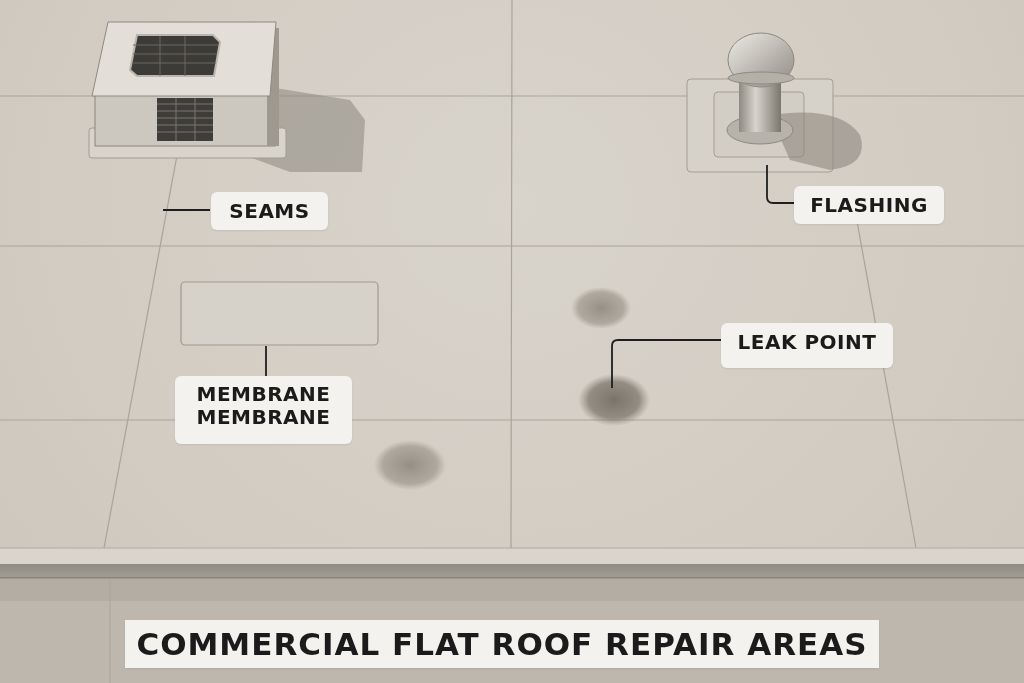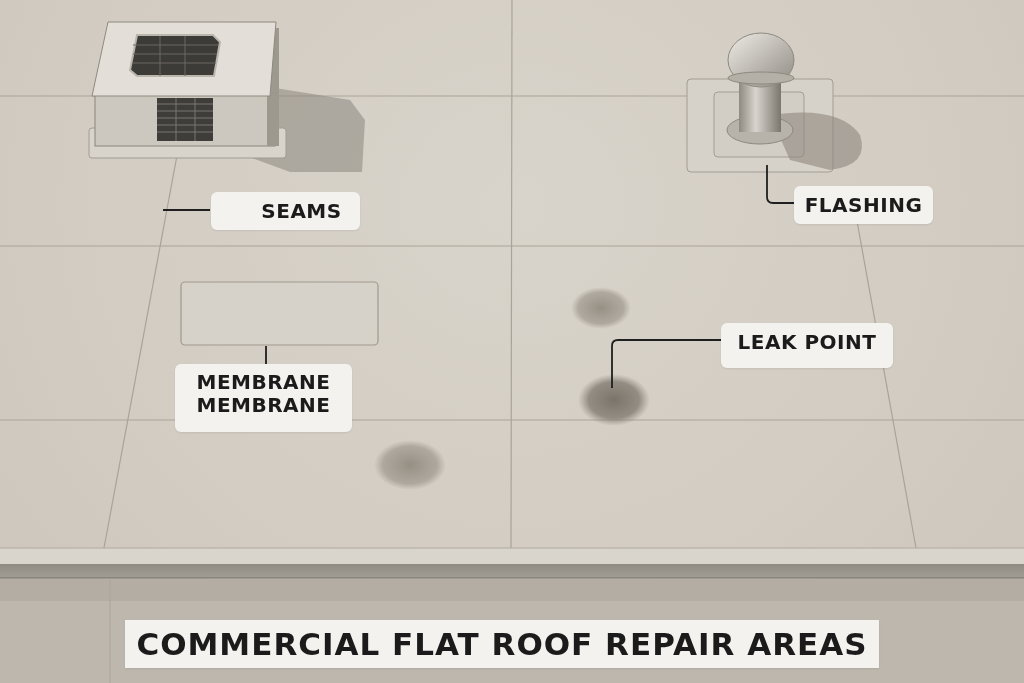--- a/index.html
+++ b/index.html
@@ -6,24 +6,24 @@
   body { width: 1024px; height: 683px; overflow: hidden; background: #cfc9bf; font-family: "DejaVu Sans", sans-serif; }
   .scene { position: relative; width: 1024px; height: 683px; overflow: hidden;
     background: radial-gradient(ellipse at 50% 30%, #d9d4cb 0%, #d2ccc3 60%, #cbc5bb 100%); }
   .roof-svg { position: absolute; left: 0; top: 0; }
   .label {
     position: absolute; background: #f4f2ee; border-radius: 6px;
     color: #1b1b1b; font-weight: bold; font-family: "DejaVu Sans", sans-serif;
     letter-spacing: 0.5px; text-align: center; line-height: 1.15;
     box-shadow: 0 1px 2px rgba(0,0,0,0.08);
   }
-  .lbl-seams { left: 211px; top: 192px; width: 117px; height: 38px; font-size: 20px; line-height: 38px; padding-left: 32px; }
-  .lbl-flashing { left: 794px; top: 186px; width: 139px; height: 38px; font-size: 20px; line-height: 38px; }
+  .lbl-seams { left: 211px; top: 192px; width: 117px; height: 38px; font-size: 20px; line-height: 38px; }
+  .lbl-flashing { left: 794px; top: 186px; width: 150px; height: 38px; font-size: 20px; line-height: 38px; }
   .lbl-leak { left: 721px; top: 323px; width: 172px; height: 45px; font-size: 20px; line-height: 39px; }
-  .lbl-membrane { left: 175px; top: 364px; width: 177px; height: 68px; font-size: 20px; padding-top: 7px; box-sizing: border-box; }
+  .lbl-membrane { left: 175px; top: 376px; width: 177px; height: 68px; font-size: 20px; padding-top: 7px; box-sizing: border-box; }
   .lbl-title { left: 125px; top: 620px; width: 754px; height: 48px; font-size: 31px; line-height: 48px; border-radius: 0; letter-spacing: 1px; }
 </style>
 </head>
 <body>
 
 <div class="scene">
   <svg class="roof-svg" width="1024" height="683" viewBox="0 0 1024 683">
     <defs>
       <radialGradient id="stainG" cx="50%" cy="50%" r="50%">
         <stop offset="0%" stop-color="#6f695f" stop-opacity="0.9"></stop>

